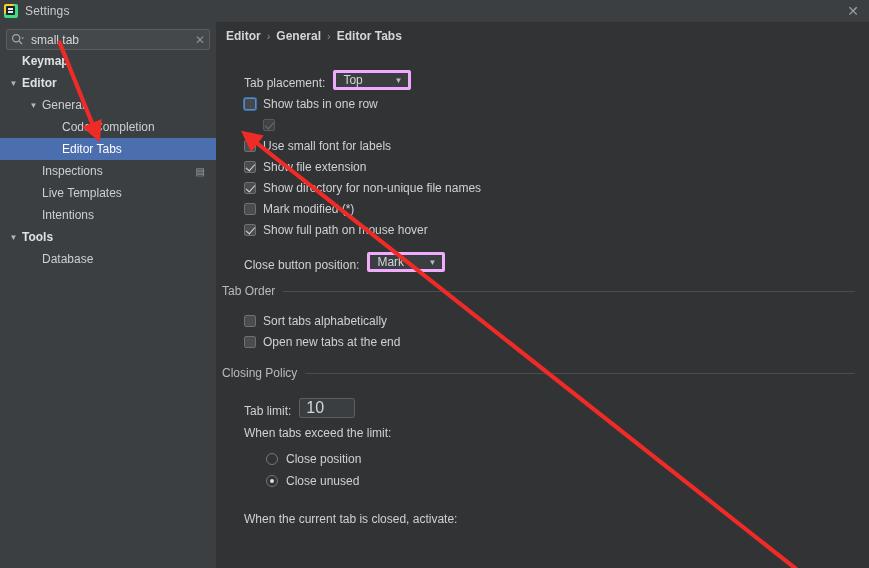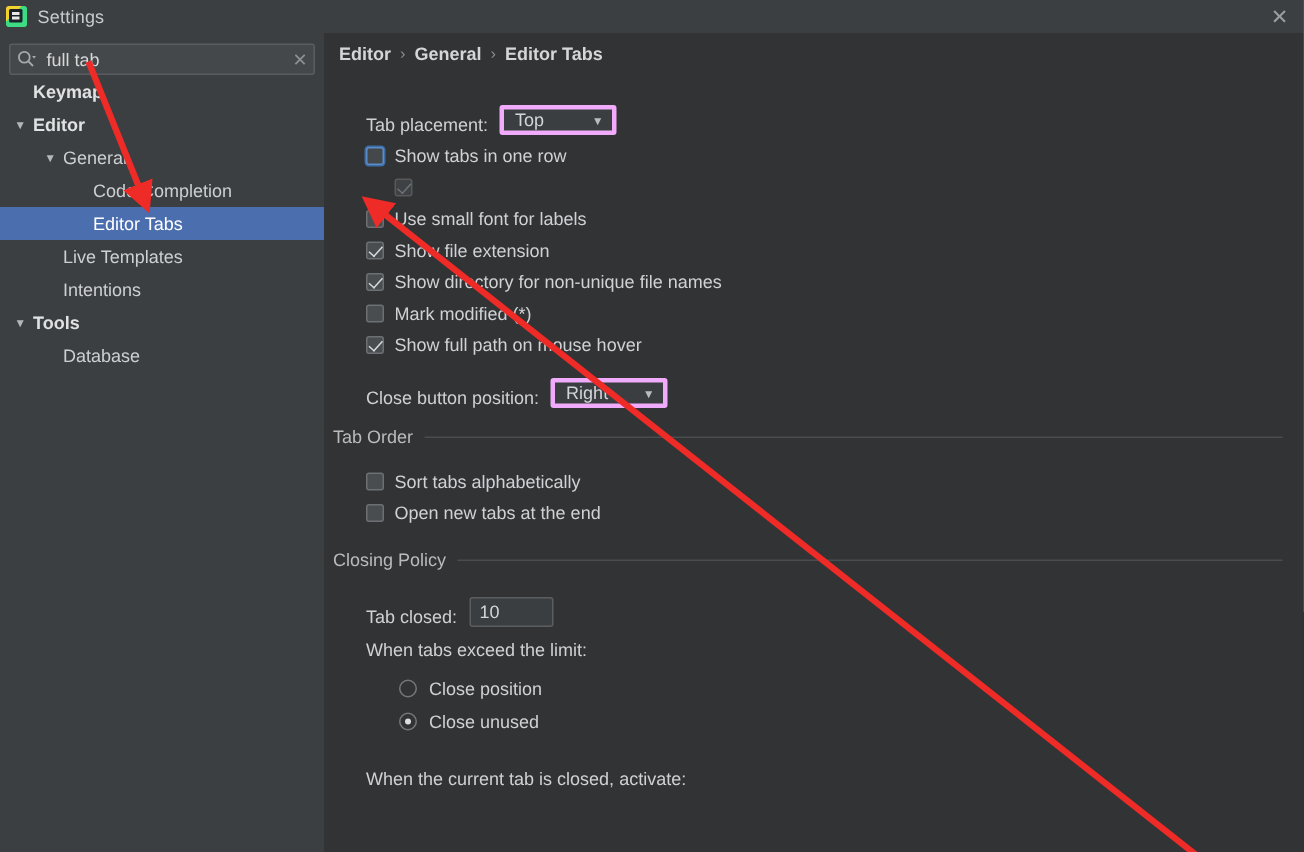--- a/index.html
+++ b/index.html
@@ -205,21 +205,21 @@
   }
 
   
   .tf {
     width: 56px; height: 20px;
     background: #3b3e40;
     border: 1px solid #5b5e60;
     border-radius: 2px;
     display: flex; align-items: center;
     padding-left: 6px;
-    font-size: 12px; color: #d3d5d8;
+    font-size: 16px; color: #d3d5d8;
     cursor: text;
   }
 
   .inline-row { display: flex; align-items: flex-end; gap: 8px; }
 
   
   .anno { position: absolute; left: 0; top: 0; pointer-events: none; }
 </style>
 </head>
 <body>
@@ -236,21 +236,21 @@
 
     <div class="searchwrap">
       <div class="searchbox">
         <div class="search-icon">
           <svg width="13" height="13" viewBox="0 0 13 13">
             <circle cx="5.2" cy="5.2" r="3.6" fill="none" stroke="#a6a8ab" stroke-width="1.2"></circle>
             <line x1="8" y1="8" x2="11" y2="11" stroke="#a6a8ab" stroke-width="1.2"></line>
             <polygon points="10.4,4.4 13,4.4 11.7,6.2" fill="#a6a8ab"></polygon>
           </svg>
         </div>
-        <div class="search-input">full tab</div>
+        <div class="search-input">small tab</div>
         <div class="search-clear">✕</div>
       </div>
     </div>
 
     <div class="tree" id="tree">
         <div class="tree-item bold" style="padding-left: 8px;">
           <span class="tw"></span>
           <span>Keymap</span>
         </div>
         <div class="tree-item bold" style="padding-left: 8px;">
@@ -261,20 +261,25 @@
           <span class="tw">▼</span>
           <span>General</span>
         </div>
         <div class="tree-item" style="padding-left: 48px;">
           <span class="tw"></span>
           <span>Code Completion</span>
         </div>
         <div class="tree-item selected" style="padding-left: 48px;">
           <span class="tw"></span>
           <span>Editor Tabs</span>
+        </div>
+        <div class="tree-item" style="padding-left: 28px;">
+          <span class="tw"></span>
+          <span>Inspections</span>
+          <span class="tree-badge">▤</span>
         </div>
         <div class="tree-item" style="padding-left: 28px;">
           <span class="tw"></span>
           <span>Live Templates</span>
         </div>
         <div class="tree-item" style="padding-left: 28px;">
           <span class="tw"></span>
           <span>Intentions</span>
         </div>
         <div class="tree-item bold" style="padding-left: 8px;">
@@ -335,21 +340,21 @@
             </div>
             <div class="row">
               <span class="cb checked"></span>
               <span class="lbl">Show full path on mouse hover</span>
             </div>
           </div>
 
         <div class="row inline-row" style="height:28px;margin-top:4px;">
           <span class="lbl">Close button position:</span>
           <div class="combo" style="min-width:78px;">
-            <span>Right</span>
+            <span>Mark</span>
             <span class="arrow">▼</span>
           </div>
         </div>
 
       </div>
     </div>
 
     <div class="group" style="margin-top:12px;">
       <div class="group-head">
         <div class="group-title">Tab Order</div>
@@ -368,21 +373,21 @@
     </div>
 
     <div class="group" style="margin-top:14px;">
       <div class="group-head">
         <div class="group-title">Closing Policy</div>
         <div class="group-line"></div>
       </div>
       <div class="rows" style="padding-top:14px;">
 
         <div class="row inline-row" style="height:24px;">
-          <span class="lbl">Tab closed:</span>
+          <span class="lbl">Tab limit:</span>
           <div class="tf">10</div>
         </div>
 
         <div class="row" style="height:30px;">
           <span class="lbl">When tabs exceed the limit:</span>
         </div>
 
         <div id="policy-radios" style="padding-left:22px;">
             <div class="row" style="height: 22px;">
               <span class="rd"></span>

